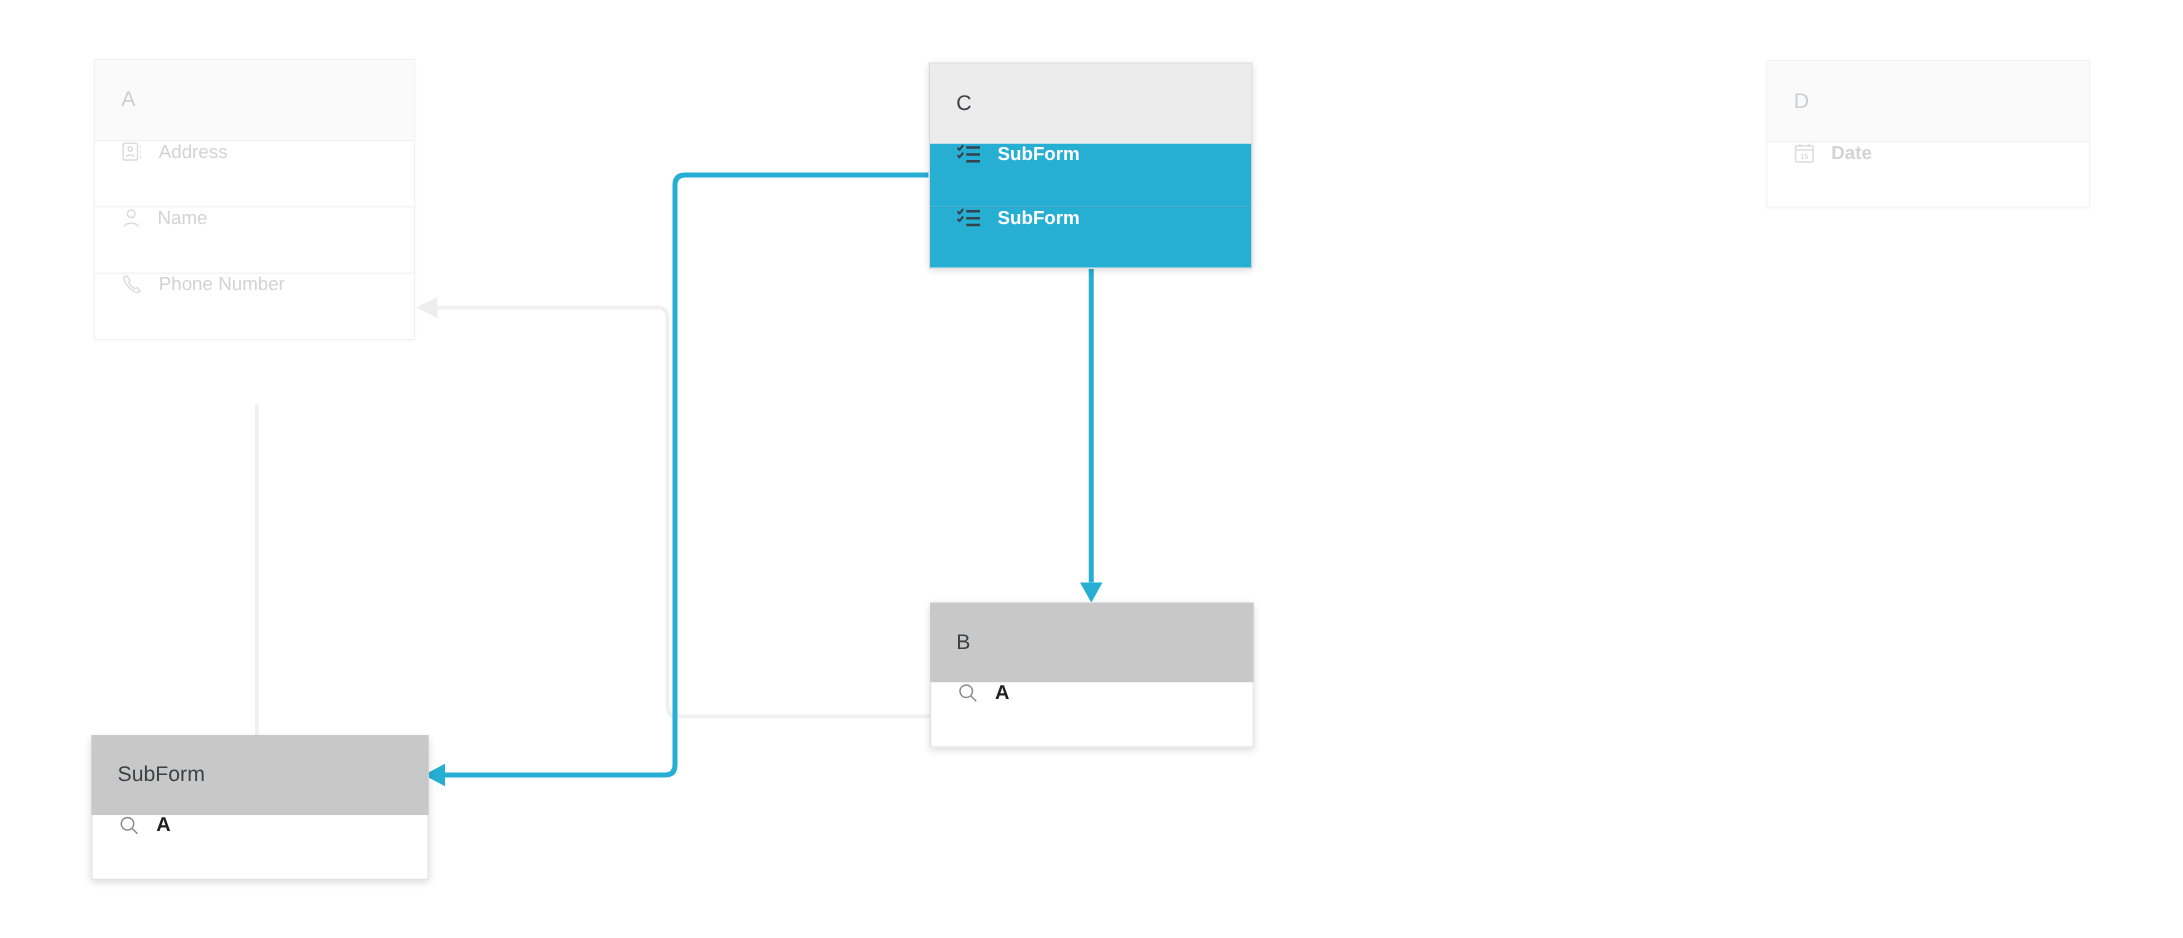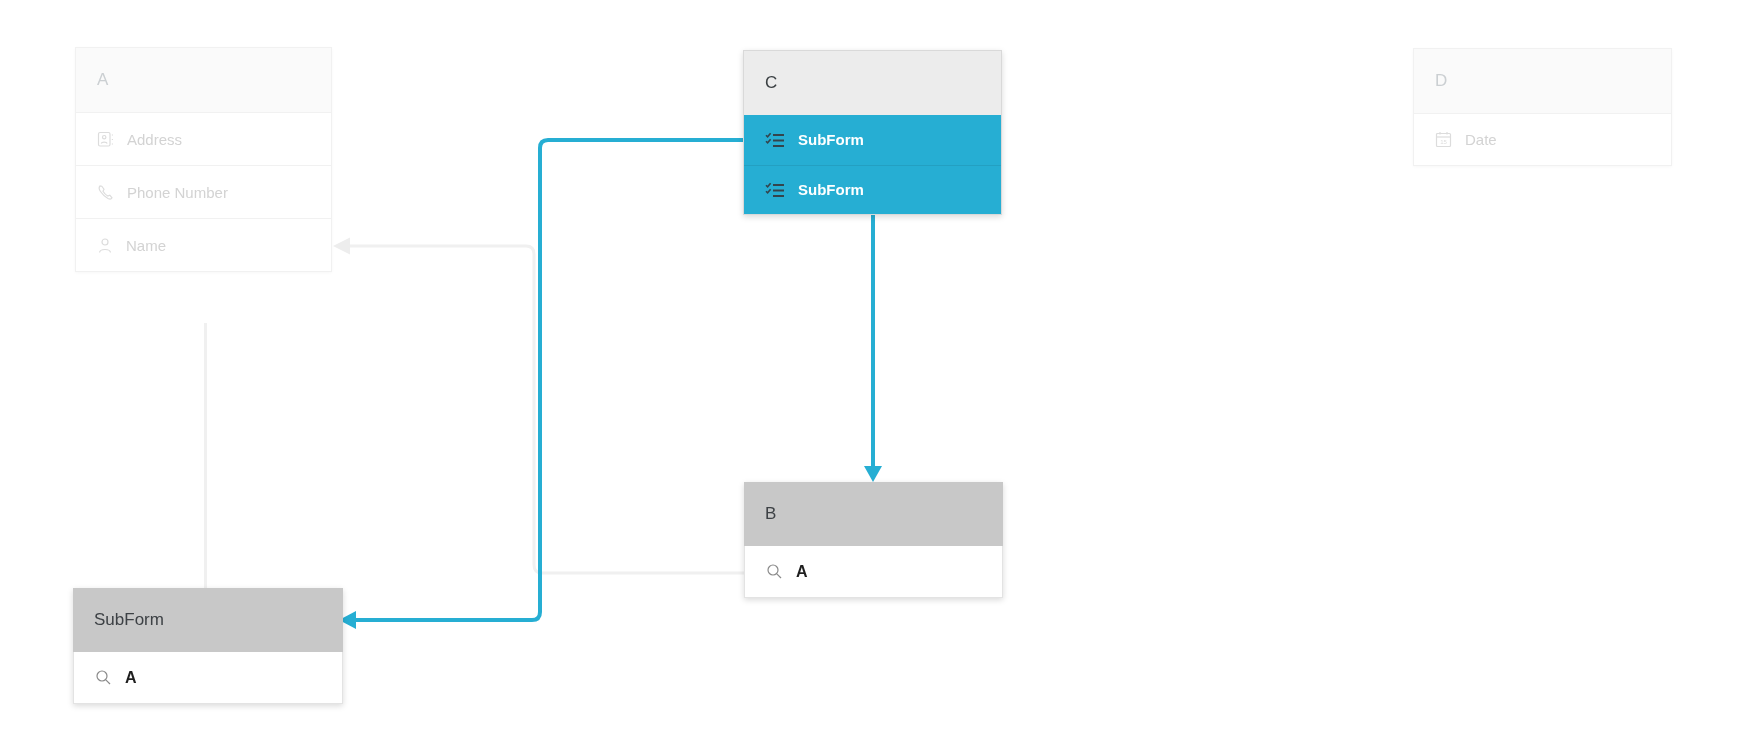--- a/index.html
+++ b/index.html
@@ -10,21 +10,21 @@
   }
   
   #wires{position:absolute;left:0;top:0;width:1746px;height:750px;pointer-events:none;}
   .wire-faded{fill:none;stroke:var(--faded-line,#f0f0f0);stroke-width:3;}
   .head-faded{fill:var(--faded-head,#ededed);}
   .wire-accent{fill:none;stroke:var(--accent,#26aed3);stroke-width:4;}
   .head-accent{fill:var(--accent,#26aed3);}
   
   .form-box{position:absolute;background:#fff;box-sizing:border-box;}
   .hdr{height:64px;display:flex;align-items:center;padding:0 21px;font-size:17px;box-sizing:border-box;}
-  .row{display:flex;align-items:center;padding:0 21px;gap:13px;font-size:15px;box-sizing:border-box;background:#fff;}
+  .row{display:flex;align-items:flex-start;padding:0 21px;gap:13px;font-size:15px;box-sizing:border-box;background:#fff;}
   .row .ic{display:flex;align-items:center;flex:0 0 auto;}
   
   .faded{border:1px solid #f1f1f1;box-shadow:0 1px 3px rgba(0,0,0,0.03);}
   .faded .hdr{background:#fafafa;color:#cbcfd2;}
   .faded .row{border-top:1px solid #f1f1f1;color:#d3d3d3;height:53px;}
   .faded .ic{color:#dcdcdc;}
   
   .hl{border:1px solid #d9d9d9;box-shadow:0 2px 6px rgba(0,0,0,0.15);}
   .hl .hdr{background:#ececec;color:#3b4043;}
   .hl .row{background:var(--accent,#26aed3);color:#ffffff;font-weight:bold;height:49.5px;border:none;}
@@ -34,21 +34,21 @@
   .target{box-shadow:0 2px 6px rgba(0,0,0,0.15);}
   .target .hdr{background:var(--gray-header,#c8c8c8);color:#3d4145;}
   .target .row{border:1px solid #e3e3e3;border-top:none;color:#1f1f1f;font-weight:bold;font-size:16px;height:52px;}
   .target .ic{color:#8a8a8a;}
   
   #form-a{left:75px;top:47px;width:257px;}
   #form-c{left:743px;top:50px;width:259px;}
   #form-d{left:1413px;top:48px;width:259px;}
   #form-b{left:744px;top:482px;width:259px;}
   #form-subform{left:73px;top:588px;width:270px;}
-  #form-d .row{height:52px;}
+  #form-d .row{height:52px;font-weight:bold;}
   svg{display:block;}
 </style>
 </head>
 <body style="background: rgb(255, 255, 255);">
 
 <svg id="wires" viewBox="0 0 1746 750">
 
   <path class="wire-faded" d="M205.5 323 L205.5 588"></path>
 
   <path class="wire-faded" d="M744 573 H542 Q534 573 534 565 V254 Q534 246 526 246 H340"></path>
@@ -71,34 +71,34 @@
         <rect x="1.5" y="1.5" width="11.5" height="13.5" rx="1.5"></rect>
         <circle cx="7.2" cy="6.2" r="1.7"></circle>
         <path d="M4.2 12.5 C4.7 10.6 9.7 10.6 10.2 12.5"></path>
         <path d="M14.8 4 H16 M14.8 8.5 H16 M14.8 13 H16"></path>
       </svg>
     </span>
     <span class="lbl">Address</span>
   </div>
   <div class="row">
     <span class="ic">
-      <svg width="17" height="17" viewBox="0 0 17 17" fill="none" stroke="currentColor" stroke-width="1.2">
-        <path d="M3 2 C2 3 1.8 5 3.5 7.5 C5.5 10.5 8 13 11 14.5 C13 15.4 14.5 14.8 15 13.8 L12.8 11.2 L10.8 12 C9 11 7 9 6 7.2 L7 5.2 L4.8 2.2 Z"></path>
-      </svg>
-    </span>
-    <span class="lbl">Phone Number</span>
-  </div>
-  <div class="row">
-    <span class="ic">
       <svg width="16" height="17" viewBox="0 0 16 17" fill="none" stroke="currentColor" stroke-width="1.2">
         <circle cx="8" cy="5" r="3"></circle>
         <path d="M2.5 15.5 C3 11.5 13 11.5 13.5 15.5"></path>
       </svg>
     </span>
     <span class="lbl">Name</span>
+  </div>
+  <div class="row">
+    <span class="ic">
+      <svg width="17" height="17" viewBox="0 0 17 17" fill="none" stroke="currentColor" stroke-width="1.2">
+        <path d="M3 2 C2 3 1.8 5 3.5 7.5 C5.5 10.5 8 13 11 14.5 C13 15.4 14.5 14.8 15 13.8 L12.8 11.2 L10.8 12 C9 11 7 9 6 7.2 L7 5.2 L4.8 2.2 Z"></path>
+      </svg>
+    </span>
+    <span class="lbl">Phone Number</span>
   </div>
 </div>
 
 <div id="form-c" class="form-box hl">
   <div class="hdr">
     <span>C</span>
   </div>
   <div class="row">
     <span class="ic">
       <svg width="20" height="16" viewBox="0 0 20 16" fill="none" stroke="currentColor" stroke-width="2">

